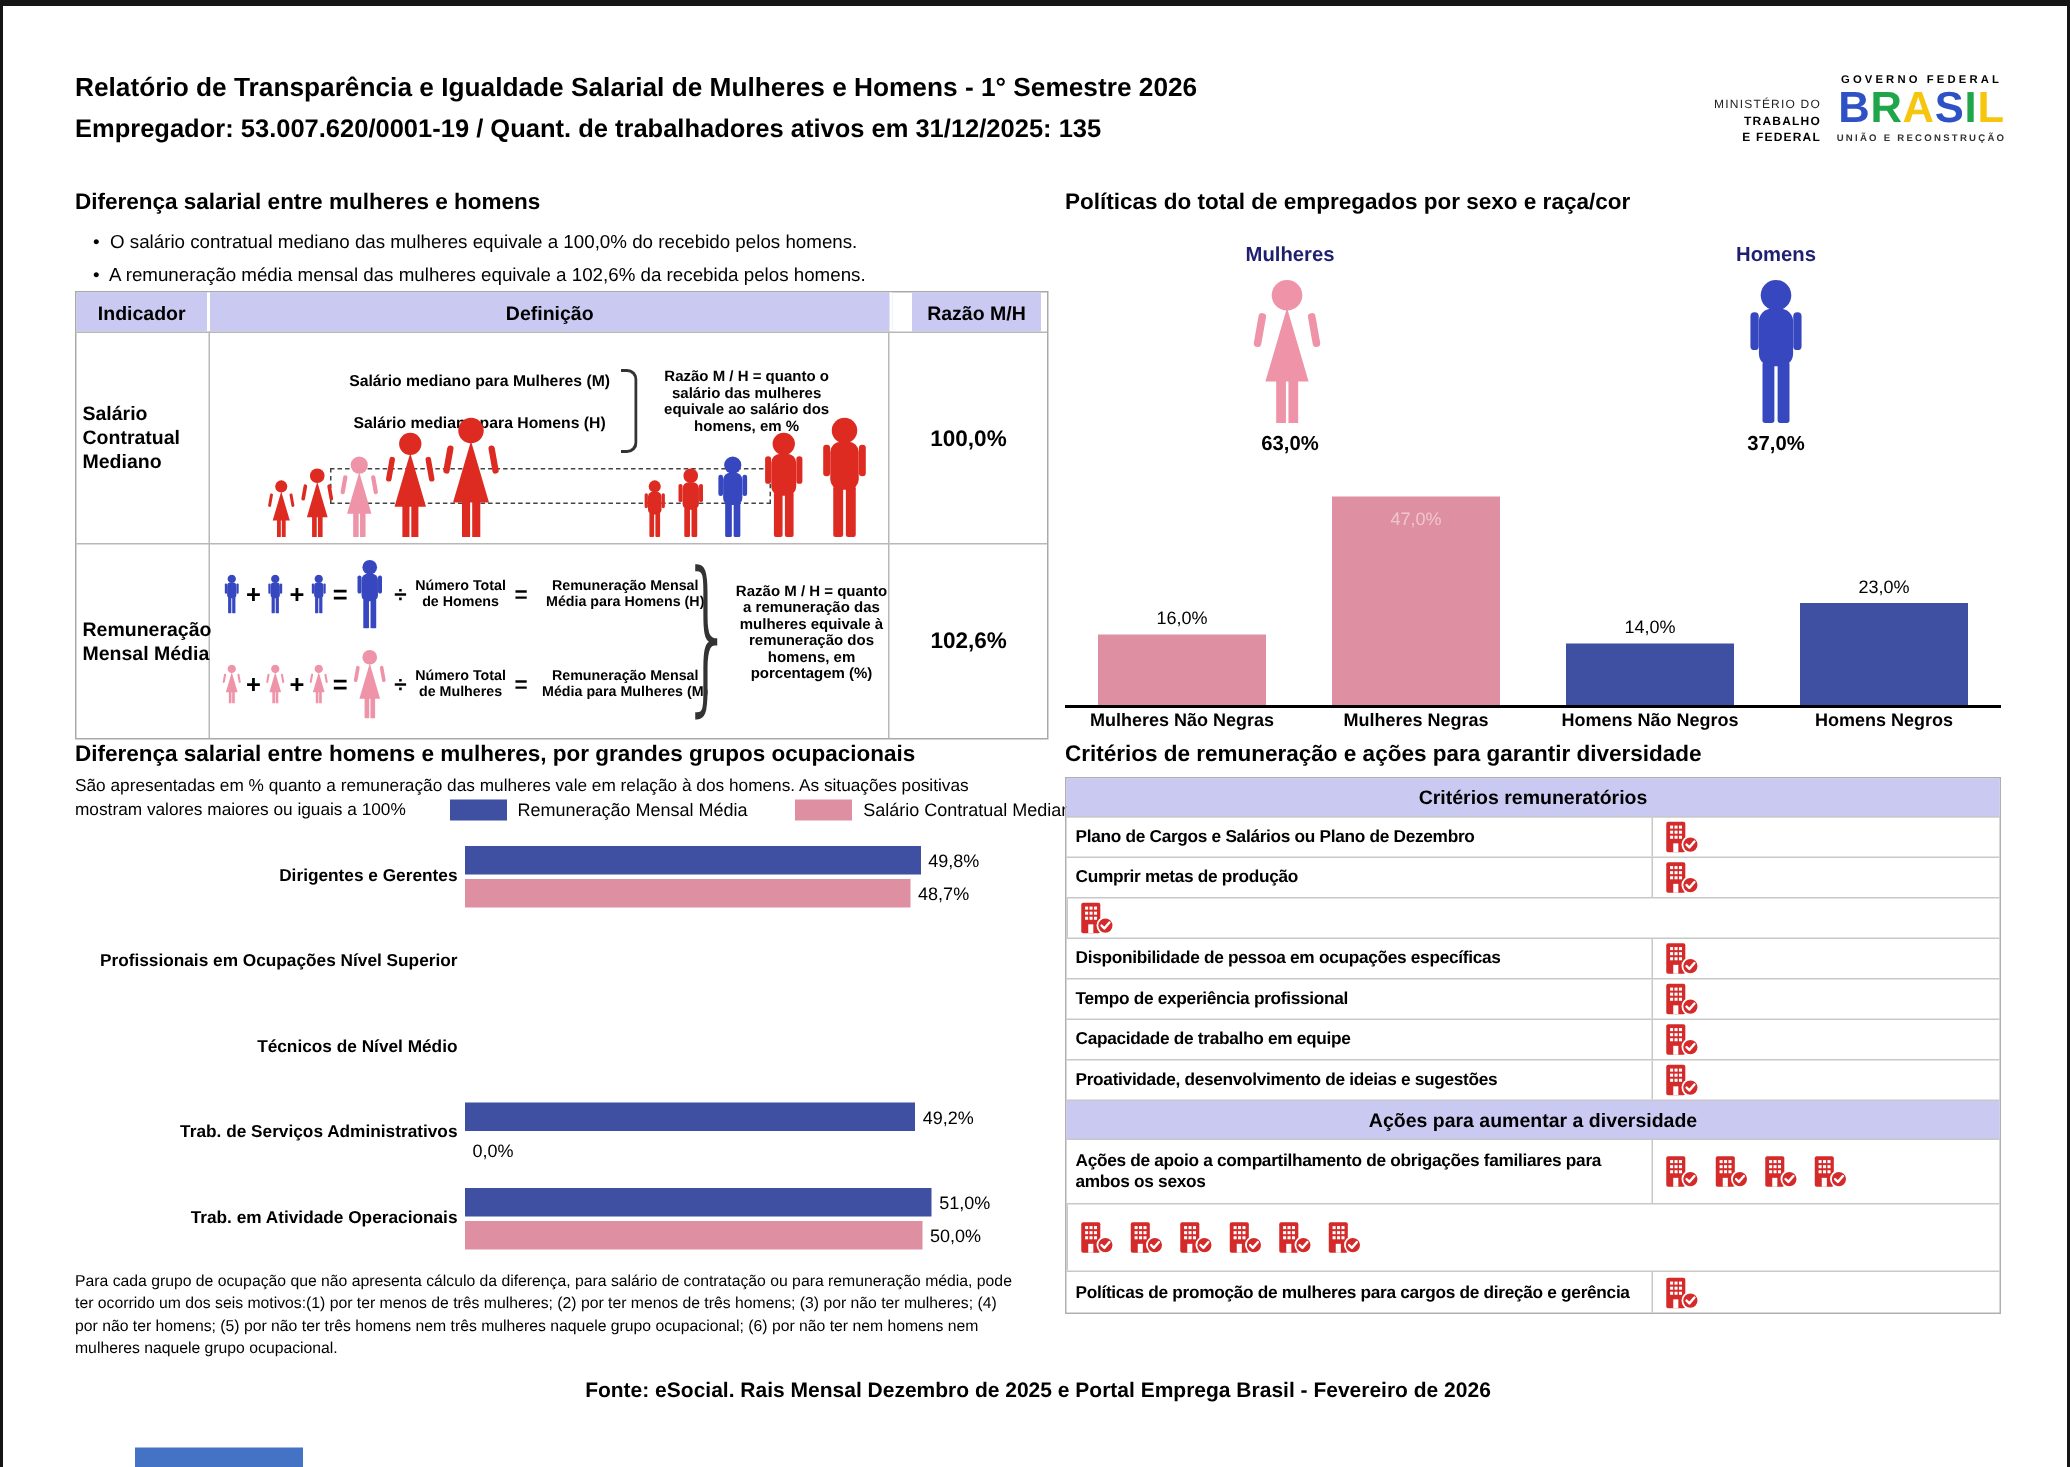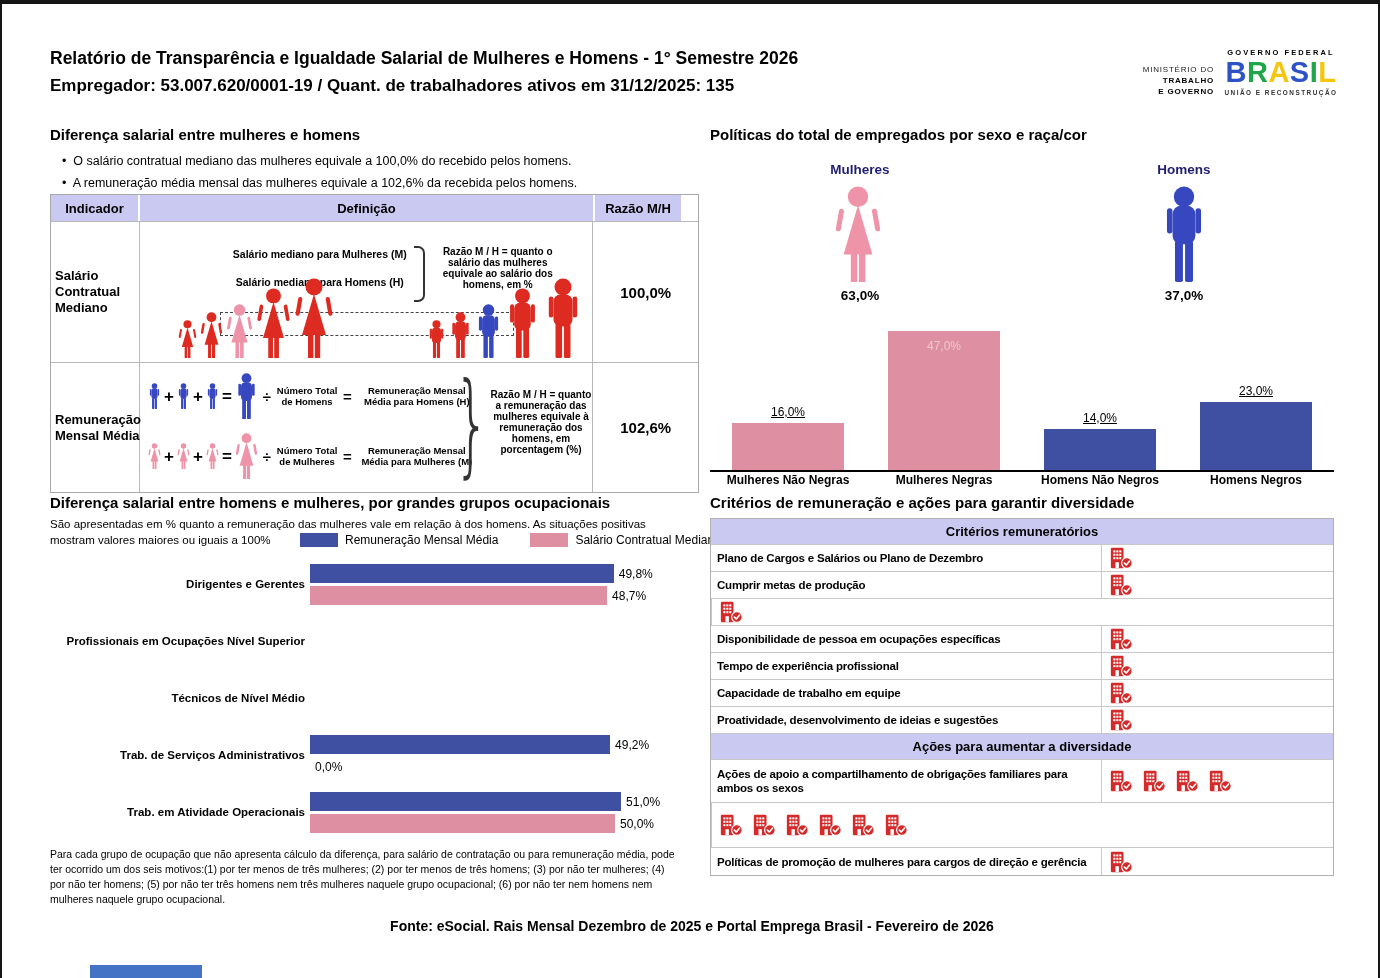--- a/index.html
+++ b/index.html
@@ -43,21 +43,21 @@
   .occ-label{width:255px;text-align:right;font-weight:bold;font-size:11.5px;padding-right:5px;line-height:13px;}
   .occ-bars{flex:1;}
   .occ-line{display:flex;align-items:center;height:21px;margin:1px 0;}
   .occ-bar{height:19px;}
   .occ-val{font-size:12px;margin-left:5px;white-space:nowrap;}
   .footnote{font-size:10.5px;line-height:15px;width:630px;}
   
   .sex-label{width:160px;text-align:center;font-size:13.5px;font-weight:bold;}
   .pct-label{width:160px;text-align:center;font-size:13.5px;font-weight:bold;}
   .vplot{left:708px;top:318px;width:624px;height:148px;display:flex;align-items:flex-end;justify-content:space-around;border-bottom:2.5px solid #000;}
-  .vcol{width:25%;display:flex;flex-direction:column;align-items:center;justify-content:flex-start;text-decoration:underline;}
+  .vcol{width:25%;display:flex;flex-direction:column;align-items:center;justify-content:flex-start;}
   .vval{font-size:12px;margin-bottom:4px;}
   .vbar{width:112px;position:relative;}
   .vval-in{position:absolute;top:8px;left:0;width:100%;text-align:center;font-size:12px;color:#EFC6D0;}
   .vcats{left:708px;top:469px;width:624px;display:flex;}
   .vcat{width:25%;text-align:center;font-size:12px;font-weight:bold;}
   
   .ctable{left:708px;top:514px;width:624px;border:1px solid #b0b0b0;box-sizing:border-box;font-size:11.5px;}
   .chead{background:#C9C9F2;font-weight:bold;font-size:13px;text-align:center;height:25px;line-height:25px;border-bottom:1px solid #c8c8c8;}
   .crow{display:flex;border-bottom:1px solid #c8c8c8;align-items:stretch;}
   .crow:last-child{border-bottom:none;}
@@ -72,39 +72,39 @@
 <body>
 
 <div id="page">
 
   <div class="abs rep-title">Relatório de Transparência e Igualdade Salarial de Mulheres e Homens - 1° Semestre 2026</div>
   <div class="abs rep-sub">Empregador: 53.007.620/0001-19 / Quant. de trabalhadores ativos em 31/12/2025: 135</div>
 
   <div class="abs min-block">
     <div style="color:#222;">MINISTÉRIO DO</div>
     <div class="b">TRABALHO</div>
-    <div class="b">E GOVERNO</div>
+    <div class="b">E FEDERAL</div>
   </div>
 
   <div class="abs gov-block">
     <div class="gov-top">GOVERNO FEDERAL</div>
     <div class="gov-name"><span style="color:#2E52C5">B</span><span style="color:#1FA64A">R</span><span style="color:#F6C60F">A</span><span style="color:#2E52C5">S</span><span style="color:#1FA64A">I</span><span style="color:#F6C60F">L</span></div>
     <div class="gov-bottom">UNIÃO E RECONSTRUÇÃO</div>
   </div>
 
   <div class="abs sec-title" style="left:48px;top:122px;">Diferença salarial entre mulheres e homens</div>
   <div class="abs bullet" style="left:60px;top:150px;">•&nbsp; <span>O salário contratual mediano das mulheres equivale a 100,0% do recebido pelos homens.</span></div>
   <div class="abs bullet" style="left:60px;top:172px;">•&nbsp; <span>A remuneração média mensal das mulheres equivale a 102,6% da recebida pelos homens.</span></div>
 
   <div class="abs itable">
 
     <div class="itr">
       <div class="ith" style="width:89px;">Indicador</div>
       <div class="ith" style="width:455px;">Definição</div>
-      <div class="ith" style="width:86px;border-right:none;">Razão M/H</div>
+      <div class="ith" style="width:86px;border-right:none;margin-left:13px;">Razão M/H</div>
     </div>
 
     <div class="itr" style="height:141px;">
       <div class="itc ind-cell" style="width:89px;">Salário Contratual Mediano</div>
       <div class="itc" style="width:455px;">
         <div class="abs deflabel" style="left:92px;top:26px;width:176px;">Salário mediano para Mulheres (M)</div>
         <div class="abs deflabel" style="left:92px;top:54px;width:176px;">Salário mediano para Homens (H)</div>
         <div class="abs bracket" style="left:274px;top:24px;width:9px;height:52px;"></div>
         <div class="abs ftext" style="left:293px;top:24px;width:130px;font-size:10px;">Razão M / H = quanto o salário das mulheres equivale ao salário dos homens, em %</div>
 

